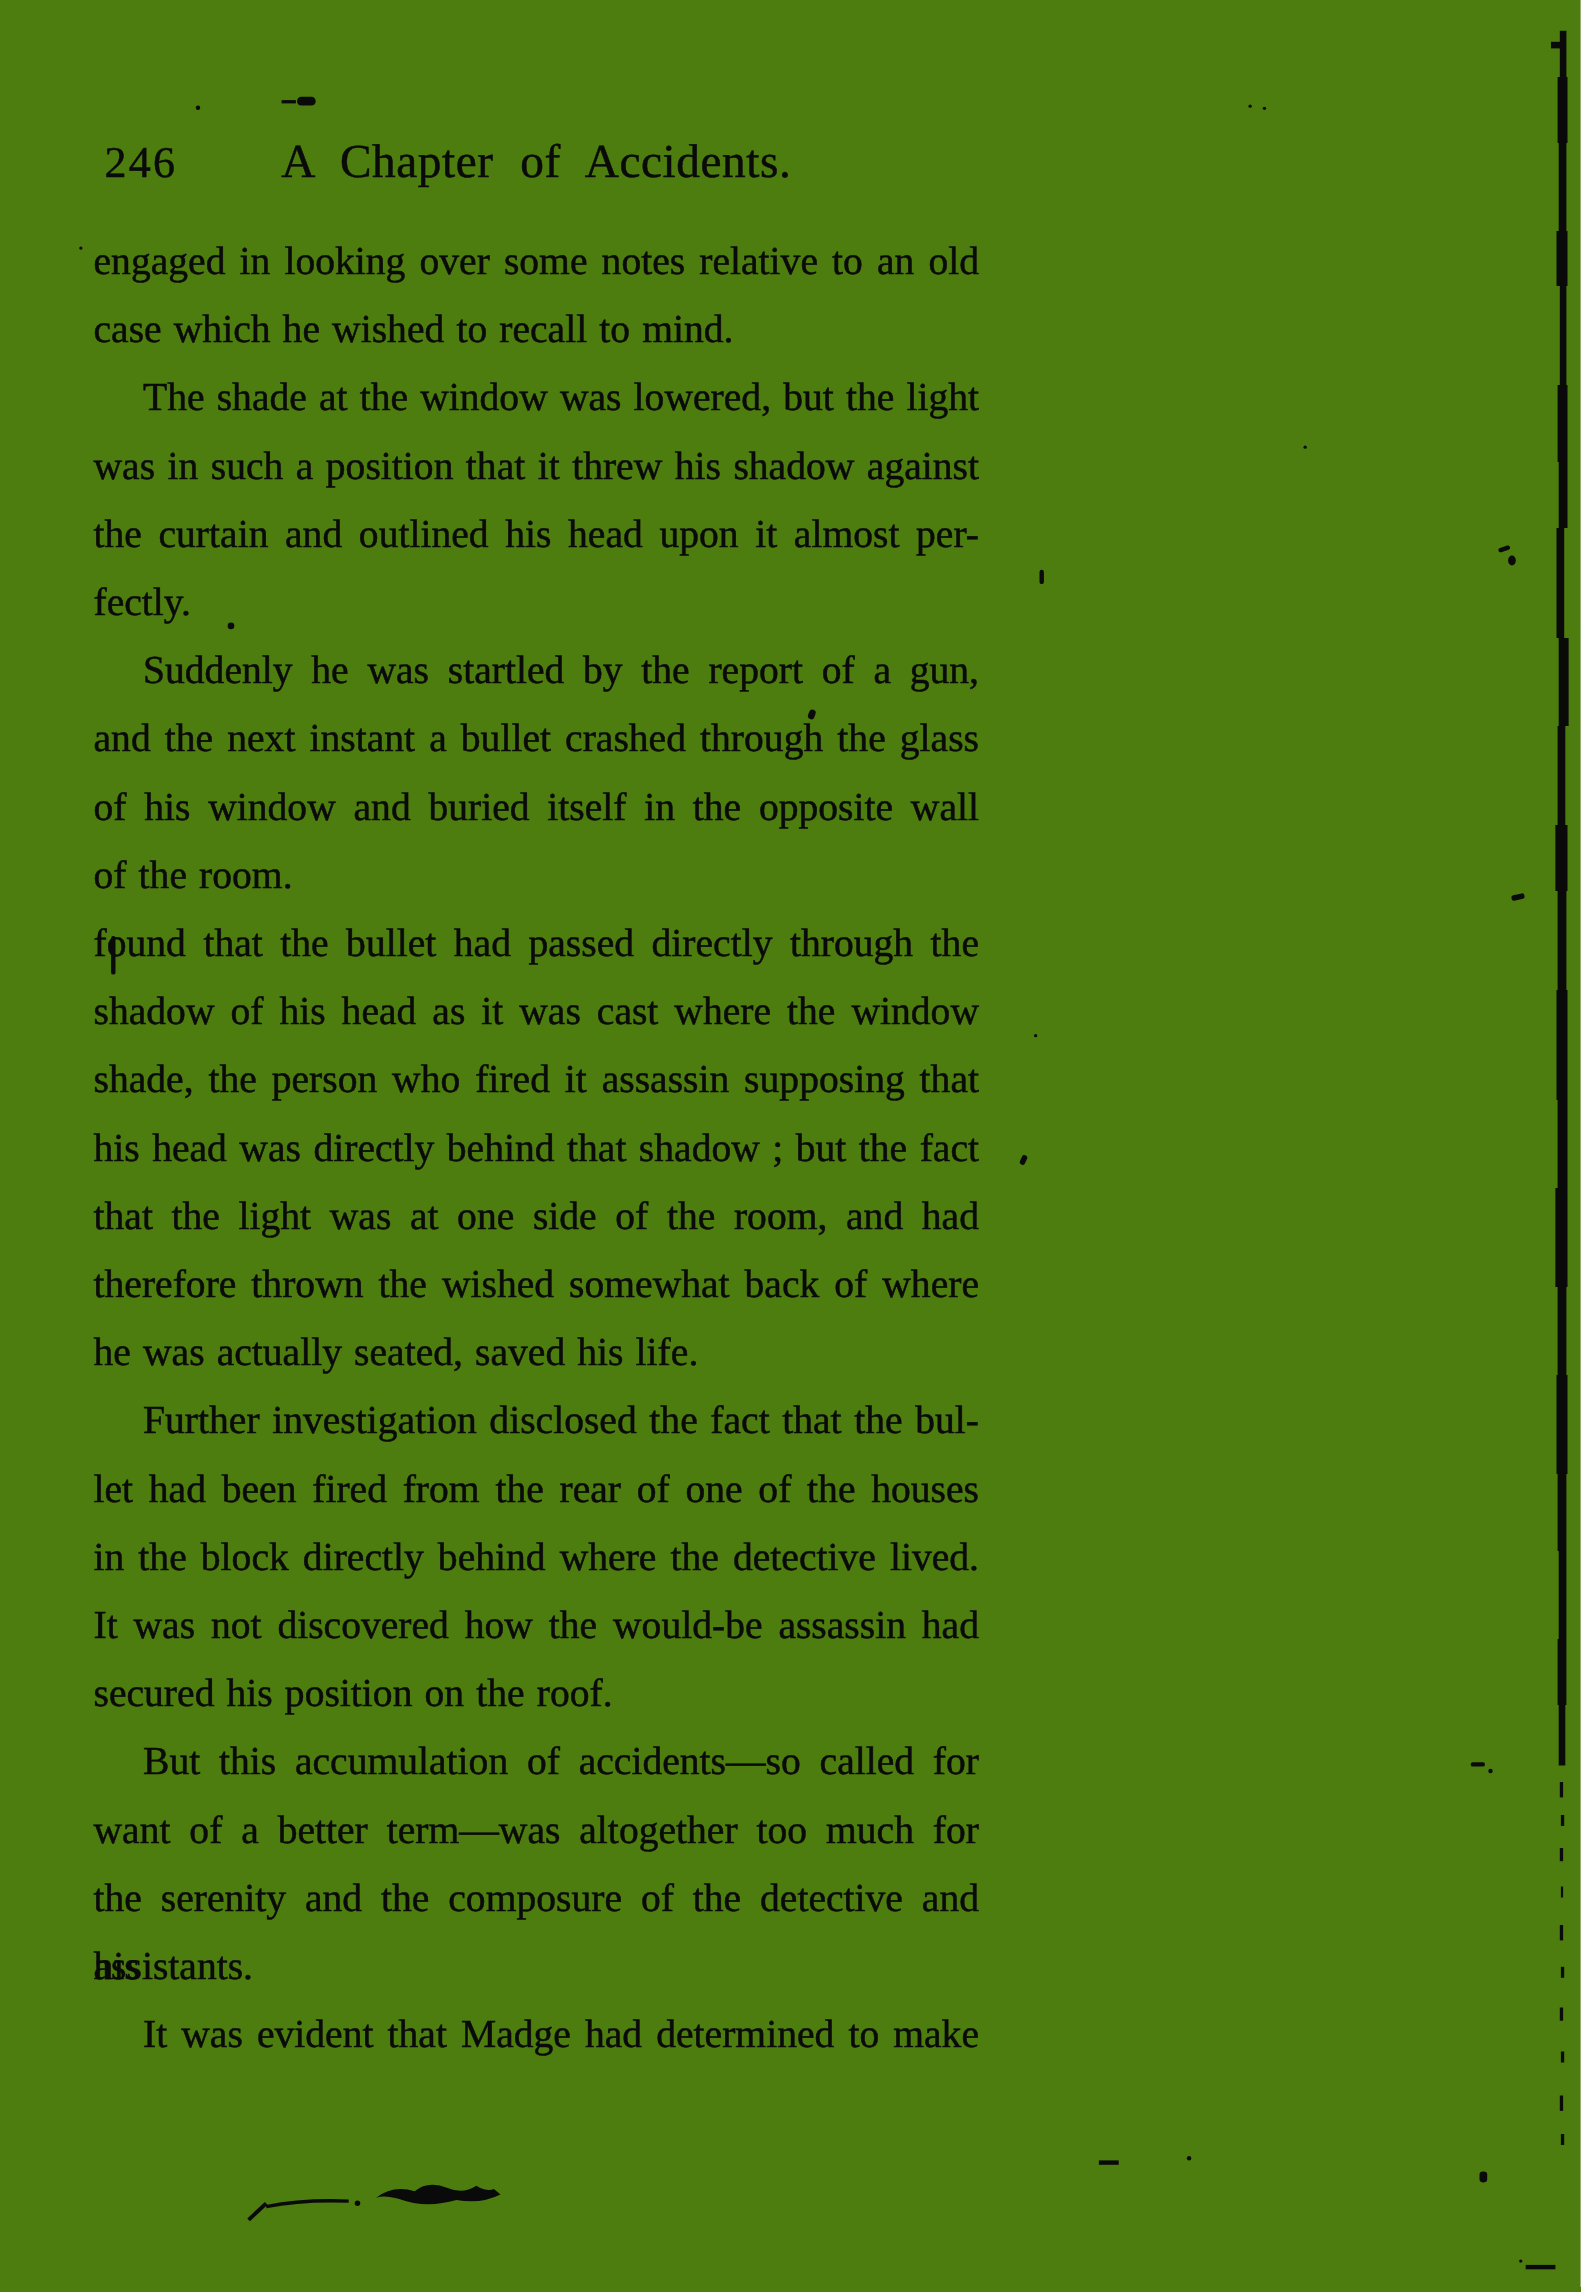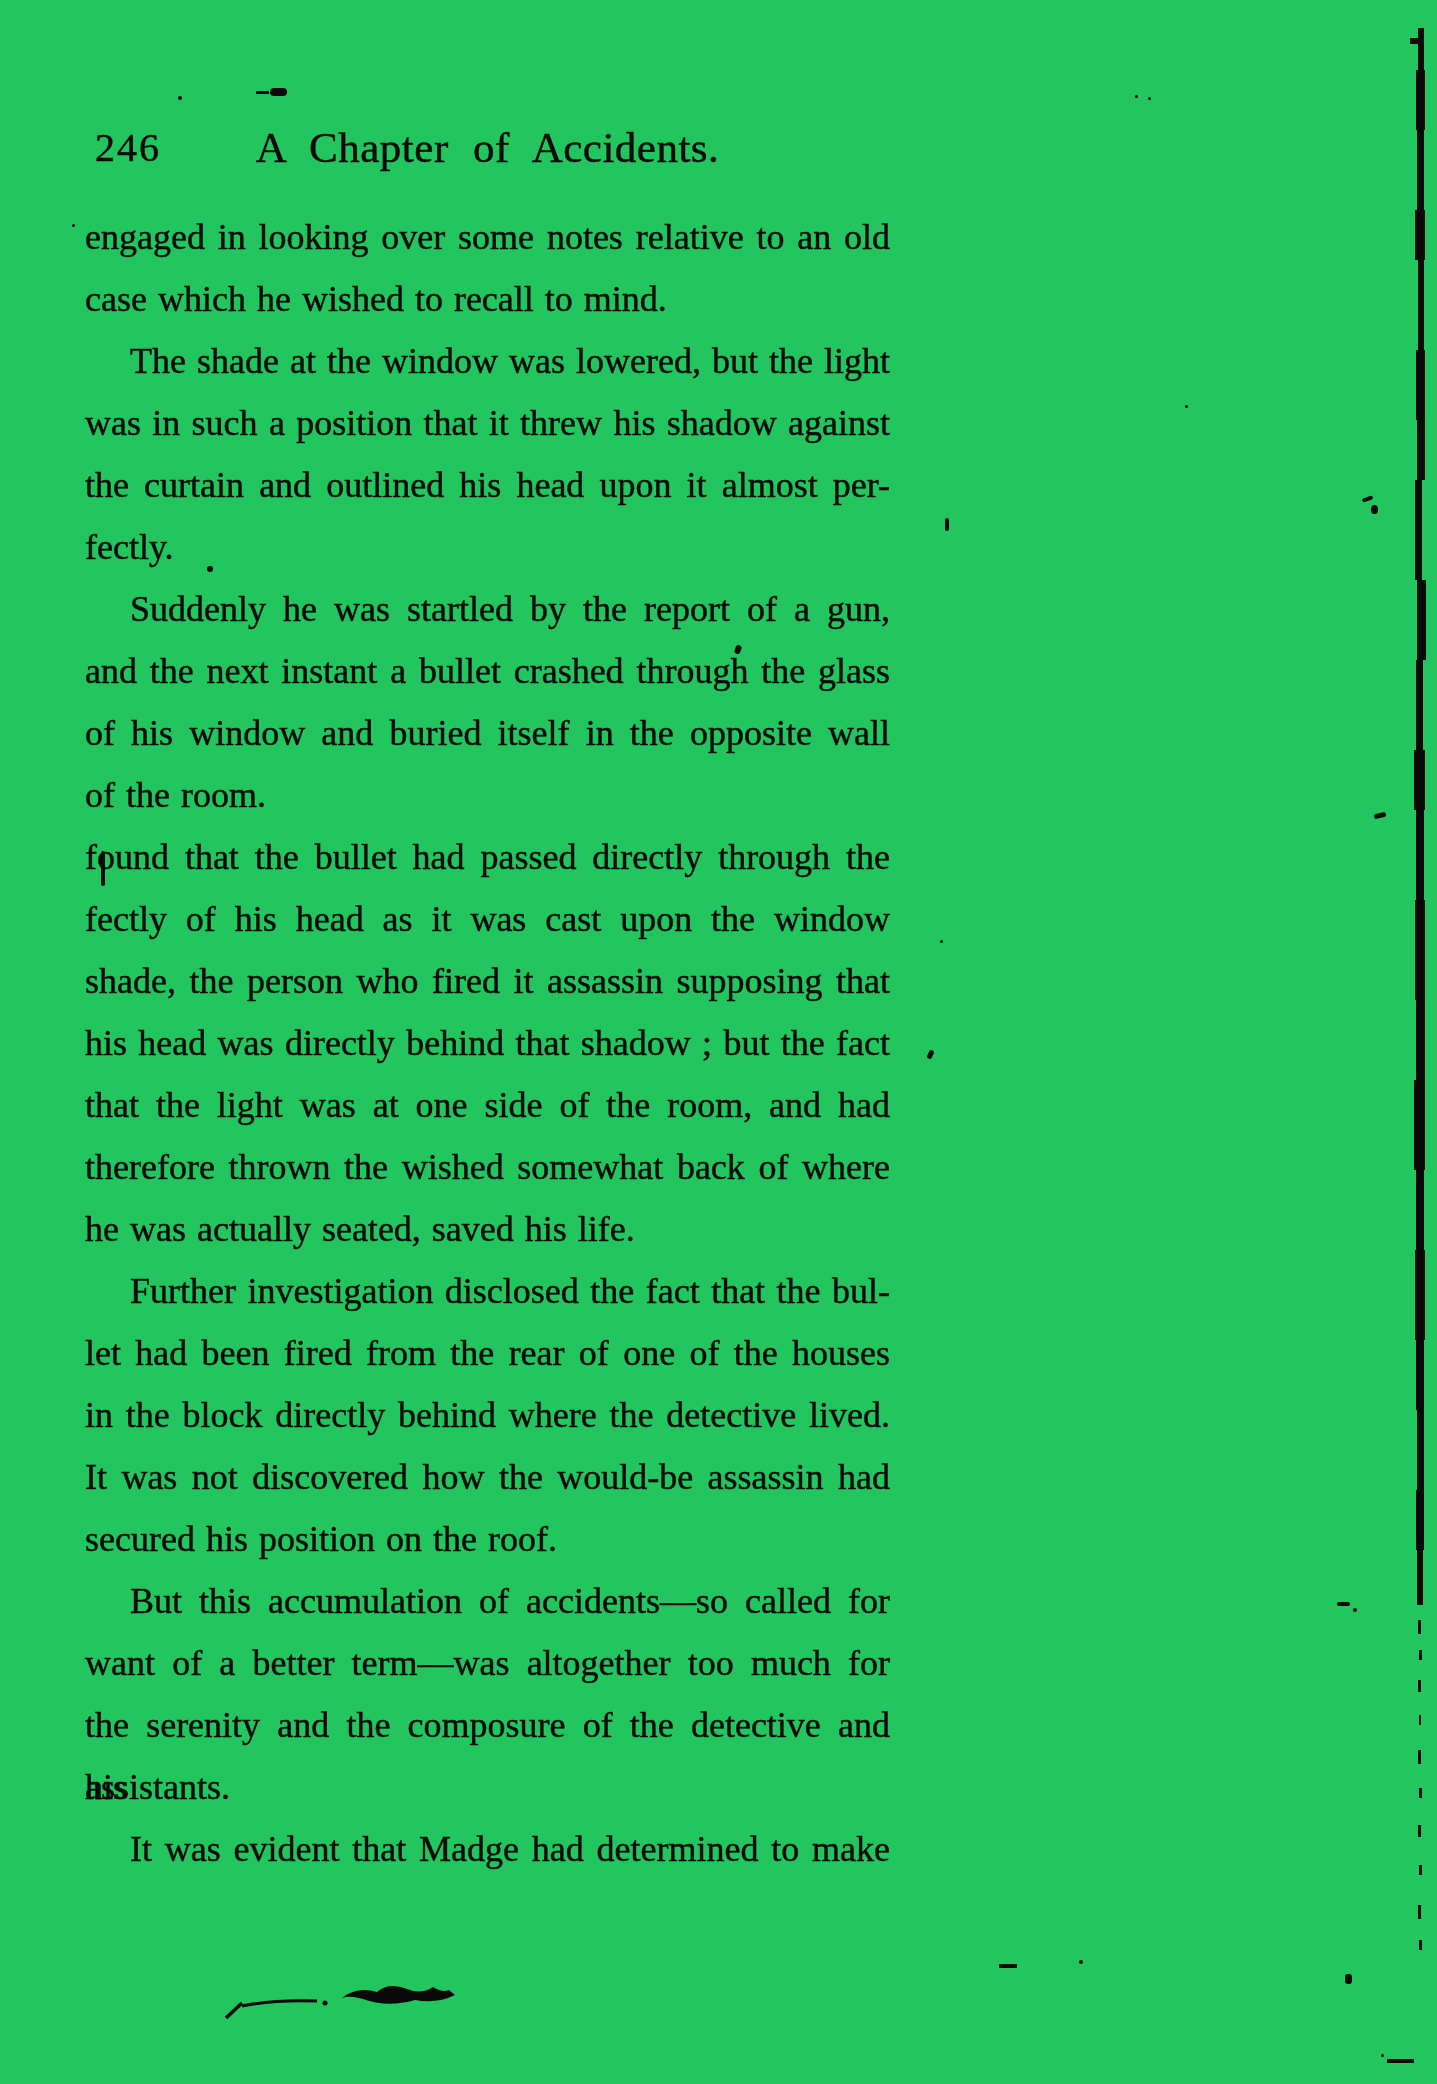--- a/index.html
+++ b/index.html
@@ -1,19 +1,19 @@
 <!DOCTYPE html>
 <html><head>
 <meta charset="utf-8">
 <style>
   html,body{margin:0;padding:0;background:#e8e8e8;}
   .page{
     position:relative;
     width:1437px;height:2084px;
-    background:#22c55e;
+    background:#4d7c0f;
     overflow:hidden;
     font-family:"Liberation Serif", serif;
     color:#0a0a0a;
   }
   .ink{ -webkit-text-stroke:0.45px #0a0a0a; }
   
   .header-row{
     position:absolute; left:85px; top:118px; width:805px; height:60px;
     line-height:60px; white-space:nowrap;
   }
@@ -55,21 +55,21 @@
       <div class="line par-end">case which he wished to recall to mind.</div>
       <div class="line indent">The shade at the window was lowered, but the light</div>
       <div class="line">was in such a position that it threw his shadow against</div>
       <div class="line">the curtain and outlined his head upon it almost per-</div>
       <div class="line par-end">fectly.</div>
       <div class="line indent">Suddenly he was startled by the report of a gun,</div>
       <div class="line">and the next instant a bullet crashed through the glass</div>
       <div class="line">of his window and buried itself in the opposite wall</div>
       <div class="line par-end">of the room.</div>
       <div class="line">found that the bullet had passed directly through the</div>
-      <div class="line">fectly of his head as it was cast upon the window</div>
+      <div class="line">shadow of his head as it was cast where the window</div>
       <div class="line">shade, the person who fired it assassin supposing that</div>
       <div class="line">his head was directly behind that shadow ; but the fact</div>
       <div class="line">that the light was at one side of the room, and had</div>
       <div class="line">therefore thrown the wished somewhat back of where</div>
       <div class="line par-end">he was actually seated, saved his life.</div>
       <div class="line indent">Further investigation disclosed the fact that the bul-</div>
       <div class="line">let had been fired from the rear of one of the houses</div>
       <div class="line">in the block directly behind where the detective lived.</div>
       <div class="line">It was not discovered how the would-be assassin had</div>
       <div class="line par-end">secured his position on the roof.</div>

